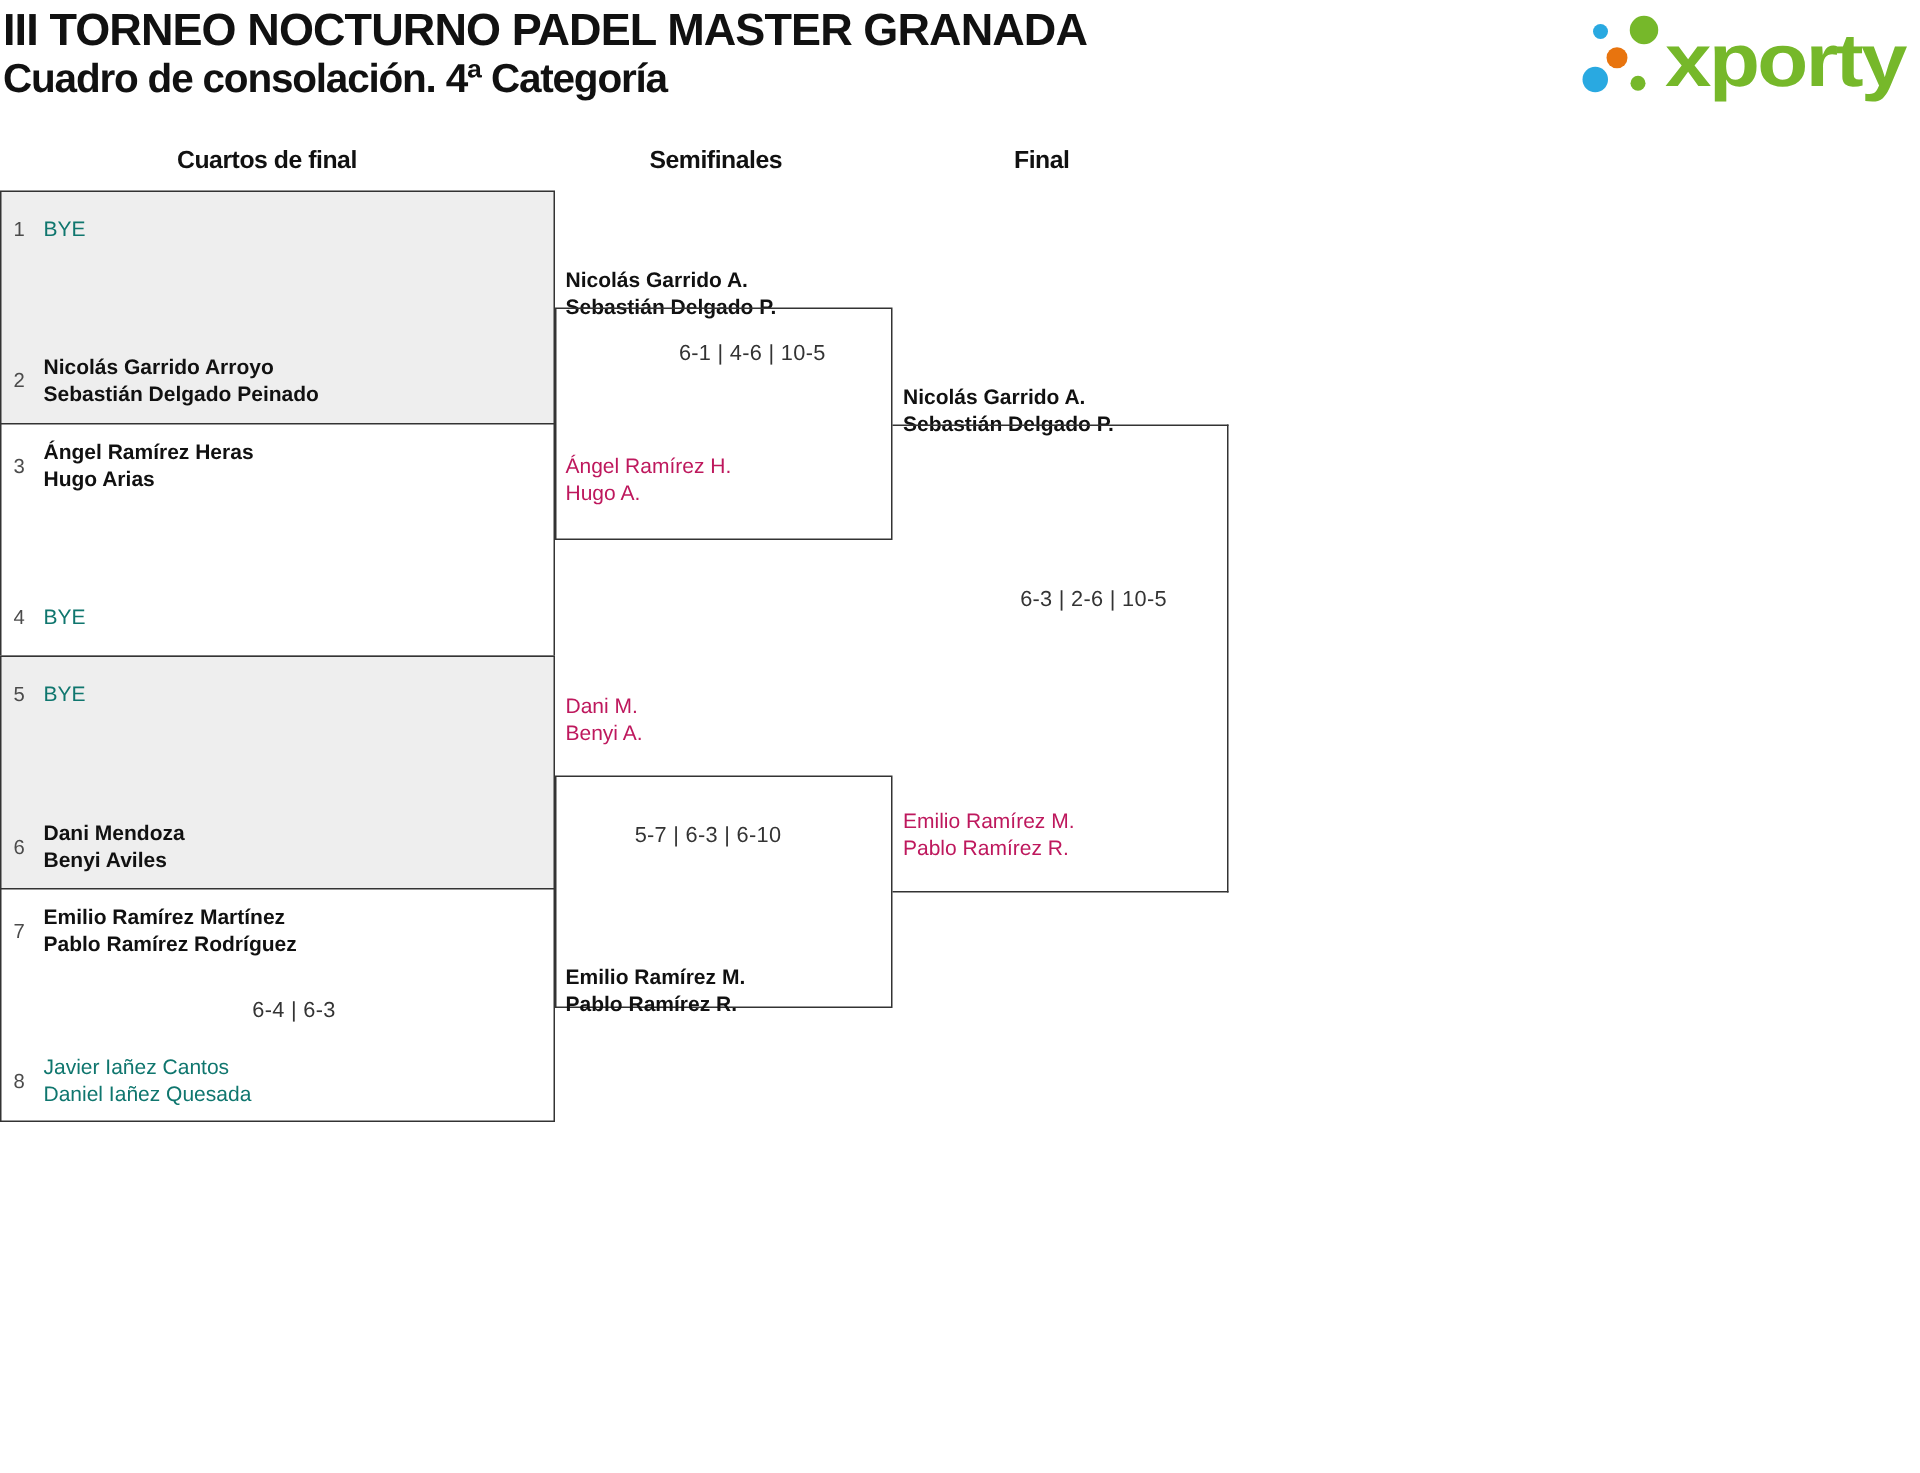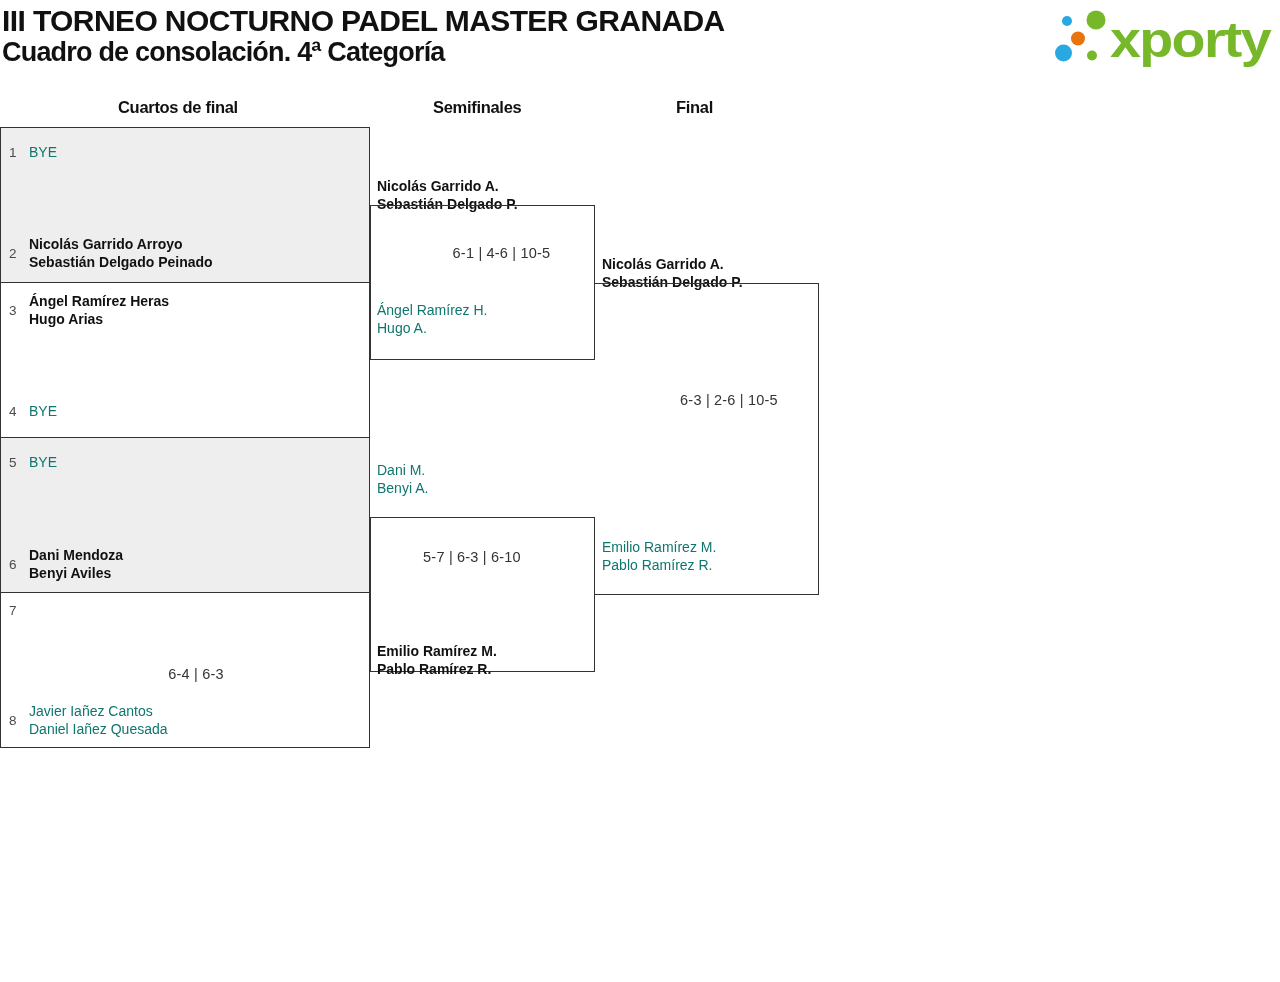--- a/index.html
+++ b/index.html
@@ -61,39 +61,39 @@
   }
   .names { display: flex; flex-direction: column; font-size: 14px; line-height: 17.5px; color: #0f766e; }
   .names.strong { font-weight: 700; color: #111; }
 
   .score {
     position: absolute; text-align: center;
     font-size: 14.5px; color: #333; letter-spacing: 0.2px;
     white-space: nowrap;
   }
   .score.qf { left: 0; width: 370px; top: 666px; margin-left: 11px; }
-  .score.sf1 { left: 370px; width: 263px; top: 245px; }
+  .score.sf1 { left: 370px; width: 263px; top: 228px; }
   .score.sf2 { left: 370px; width: 204px; top: 549px; }
   .score.fin { left: 617px; width: 224px; top: 392px; }
 
   
   .match-box {
     position: absolute; border: 1px solid #333; box-sizing: border-box; background: transparent;
   }
   .match-box.sf1 { left: 370px; top: 205px; width: 225px; height: 155px; }
   .match-box.sf2 { left: 370px; top: 517px; width: 225px; height: 155px; }
   .match-box.fin {
     left: 595px; top: 283px; width: 224px; height: 312px;
     border-left: none;
   }
 
   
   .team-label {
     position: absolute; display: flex; flex-direction: column;
-    font-size: 14px; line-height: 18px; color: #0f766e; white-space: nowrap;
+    font-size: 14px; line-height: 18px; color: #be185d; white-space: nowrap;
   }
   .team-label.strong { font-weight: 700; color: #111; margin-top: 29px; }
   .team-label.sf1-top { left: 377px; top: 148px; }
   .team-label.sf1-bottom { left: 377px; top: 301px; }
   .team-label.sf2-top { left: 377px; top: 461px; }
   .team-label.sf2-bottom { left: 377px; top: 613px; }
   .team-label.fin-top { left: 602px; top: 226px; }
   .team-label.fin-bottom { left: 602px; top: 538px; }
 </style>
 </head>
@@ -161,20 +161,24 @@
       <span class="names strong">
         <span>Dani Mendoza</span>
         <span>Benyi Aviles</span>
       </span>
     </div>
   </div>
 
   <div class="qf-block b4">
     <div class="entry" style="top:10px;">
       <span class="seed">7</span>
+      <span class="names strong">
+        <span>Emilio Ramírez Martínez</span>
+        <span>Pablo Ramírez Rodríguez</span>
+      </span>
     </div>
     <div class="entry" style="bottom:9px;">
       <span class="seed">8</span>
       <span class="names">
         <span>Javier Iañez Cantos</span>
         <span>Daniel Iañez Quesada</span>
       </span>
     </div>
   </div>
 

